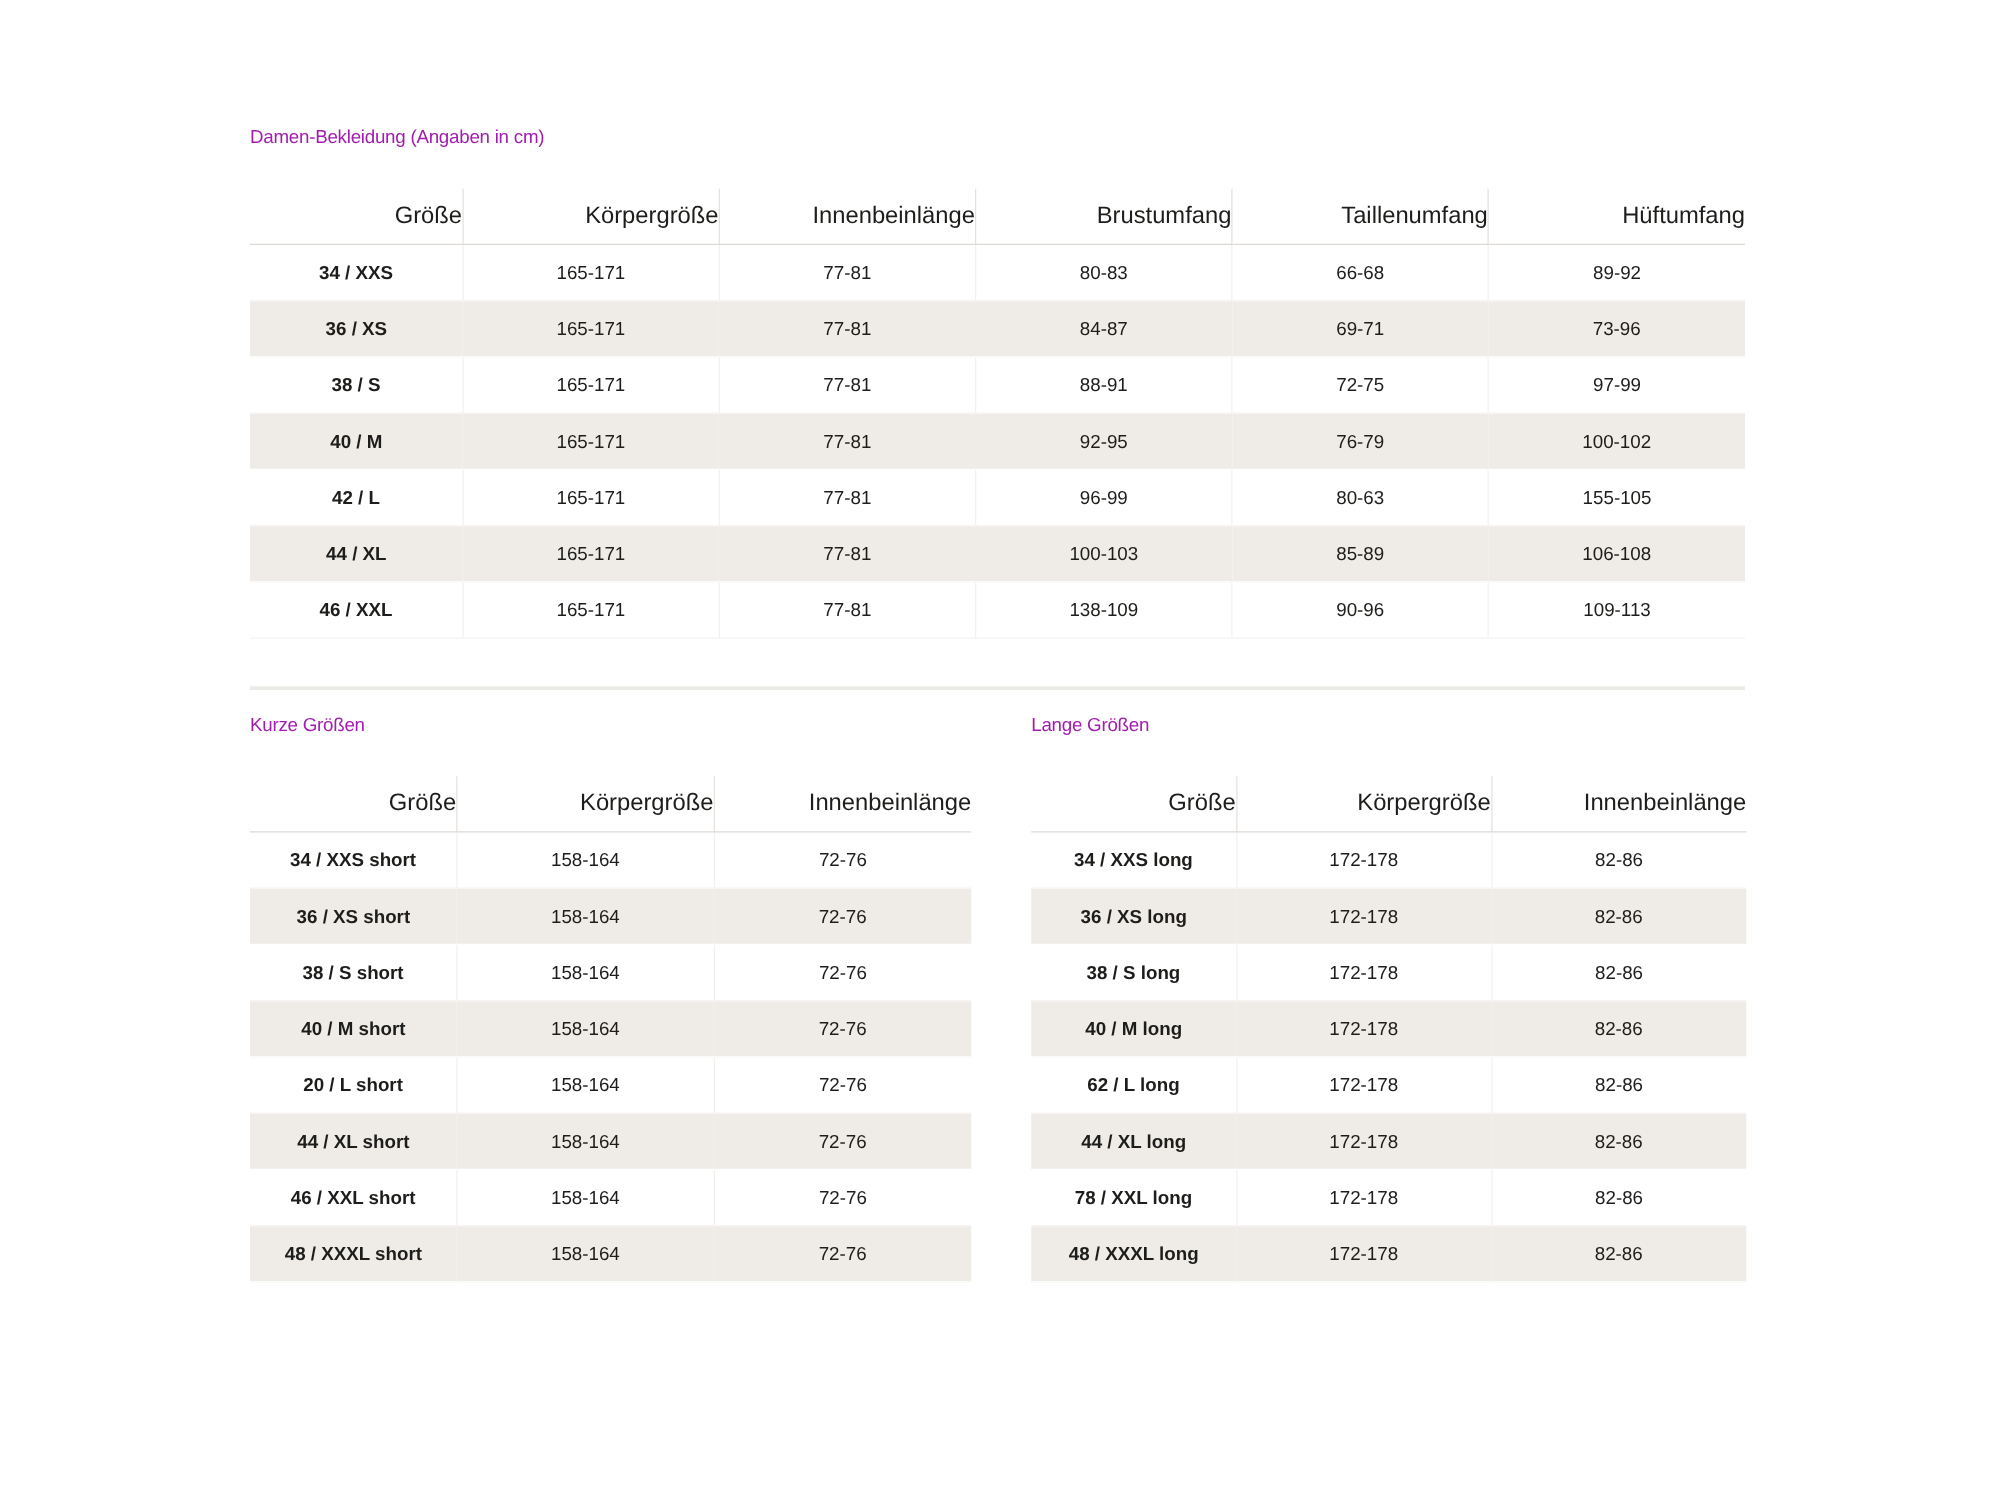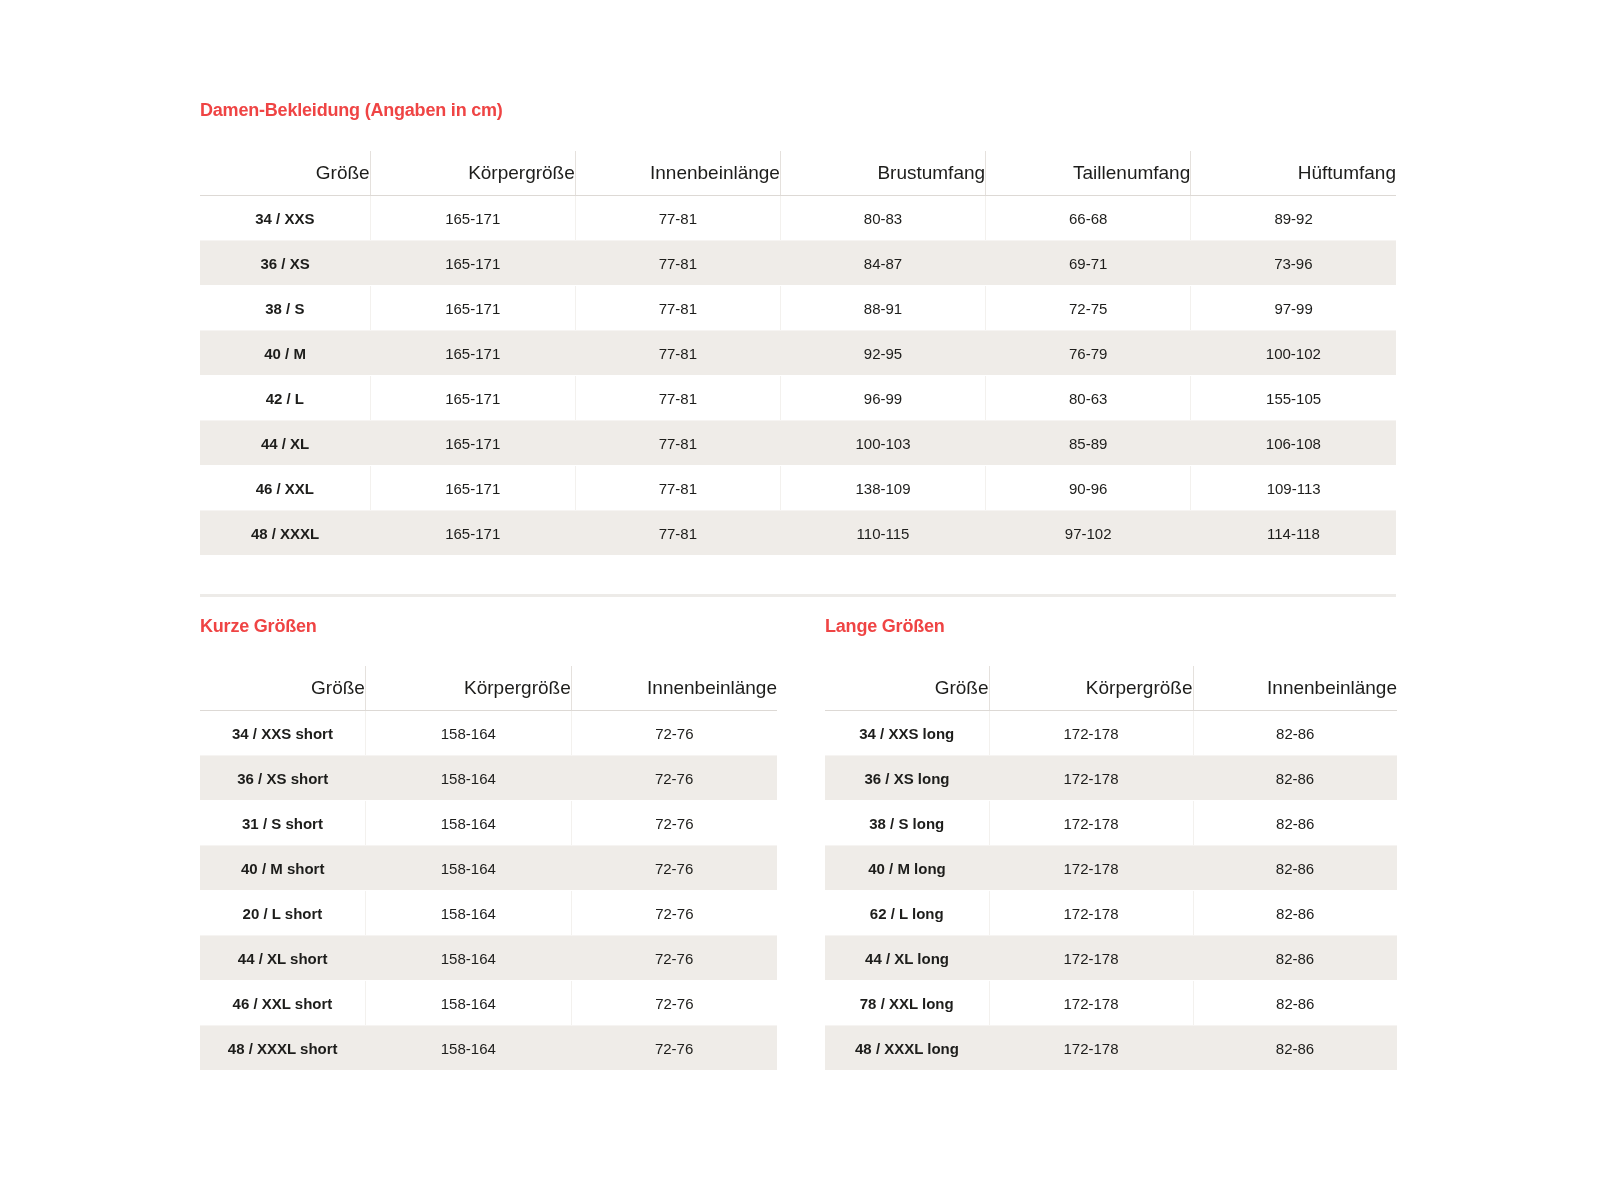--- a/index.html
+++ b/index.html
@@ -12,23 +12,23 @@
     font-family: "Liberation Sans", sans-serif;
     color: #1d1d1b;
   }
   .content {
     position: absolute;
     left: 200px;
     top: 100px;
     width: 1196px;
   }
   .section-title {
-    font-size: 18px;
-    font-weight: bold;
-    color: #ef4444;
+    font-size: 15px;
+    font-weight: normal;
+    color: #a21caf;
     letter-spacing: -0.2px;
     margin: 0 0 31px 0;
     line-height: 20px;
   }
   table {
     border-collapse: collapse;
     table-layout: fixed;
     width: 100%;
   }
   th {
@@ -153,28 +153,20 @@
           <td>106-108</td>
         </tr>
         <tr>
           <td>46 / XXL</td>
           <td>165-171</td>
           <td>77-81</td>
           <td>138-109</td>
           <td>90-96</td>
           <td>109-113</td>
         </tr>
-        <tr>
-          <td>48 / XXXL</td>
-          <td>165-171</td>
-          <td>77-81</td>
-          <td>110-115</td>
-          <td>97-102</td>
-          <td>114-118</td>
-        </tr>
       </tbody>
   </table>
 
   <div class="divider"></div>
 
   <div class="lower-section">
 
     <div class="lower-col-left">
       <h2 class="section-title">Kurze Größen</h2>
       <table>
@@ -195,21 +187,21 @@
               <td>34 / XXS short</td>
               <td>158-164</td>
               <td>72-76</td>
             </tr>
             <tr>
               <td>36 / XS short</td>
               <td>158-164</td>
               <td>72-76</td>
             </tr>
             <tr>
-              <td>31 / S short</td>
+              <td>38 / S short</td>
               <td>158-164</td>
               <td>72-76</td>
             </tr>
             <tr>
               <td>40 / M short</td>
               <td>158-164</td>
               <td>72-76</td>
             </tr>
             <tr>
               <td>20 / L short</td>

